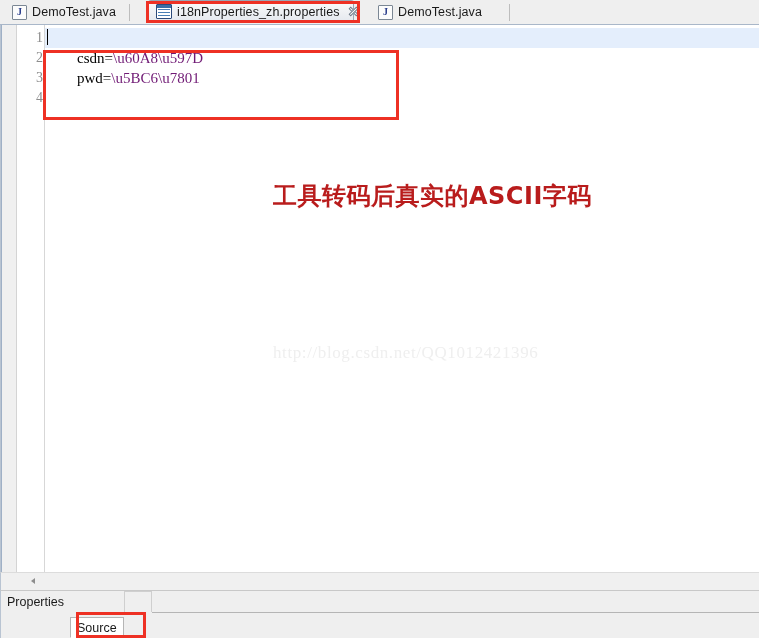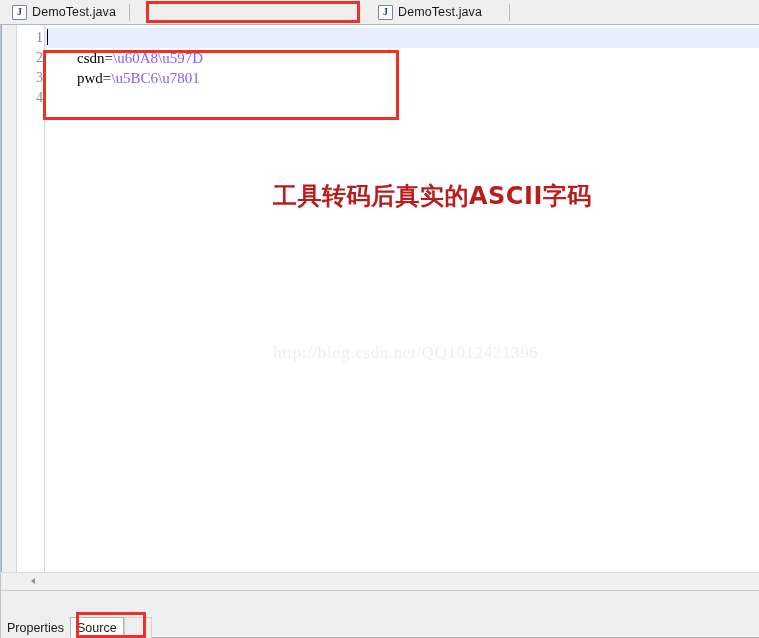--- a/index.html
+++ b/index.html
@@ -193,21 +193,21 @@
     line-height: 20px;
     font-family: "Liberation Serif", serif;
     font-size: 15px;
     white-space: pre;
     padding-left: 2px;
     color: #000000;
   }
   .code-line.current {
     background: #e4eefc;
   }
-  .tok-val { color: #8b5cf6; }
+  .tok-val { color: #701a75; }
   .caret {
     position: absolute;
     left: 2px;
     top: 4px;
     width: 1px;
     height: 16px;
     background: #000;
   }
 
   
@@ -269,21 +269,20 @@
     border-bottom: 3.5px solid transparent;
     border-right: 4px solid #8d8d8d;
   }
   .hscroll .track { flex: 1 1 auto; height: 17px; }
 
   
   .bottom-bar {
     flex: 0 0 26px;
     position: relative;
     display: flex;
-    align-items: flex-end;
     background: #efefef;
     border-top: 1px solid #c8c8c8;
     border-left: 1px solid #b9c4d2;
   }
   .btab {
     height: 21px;
     box-sizing: border-box;
     display: flex;
     align-items: center;
     padding: 0 6px;
@@ -327,20 +326,25 @@
 <div id="app">
 
   <div class="tabstrip">
 
     <div class="tab inactive" id="tab-0">
       <span class="icon-java"></span>
       <span class="tab-label">DemoTest.java</span>
       <span class="tab-slant"></span>
     </div>
 
+    <div class="tab active" id="tab-1">
+      <span class="icon-props"></span>
+      <span class="tab-label">i18nProperties_zh.properties</span>
+      <span class="tab-close"></span>
+    </div>
 
     <div class="tab inactive" id="tab-2">
       <span class="icon-java"></span>
       <span class="tab-label">DemoTest.java</span>
       <span class="tab-slant"></span>
     </div>
 
     <div id="tab-highlight"></div>
   </div>
 

